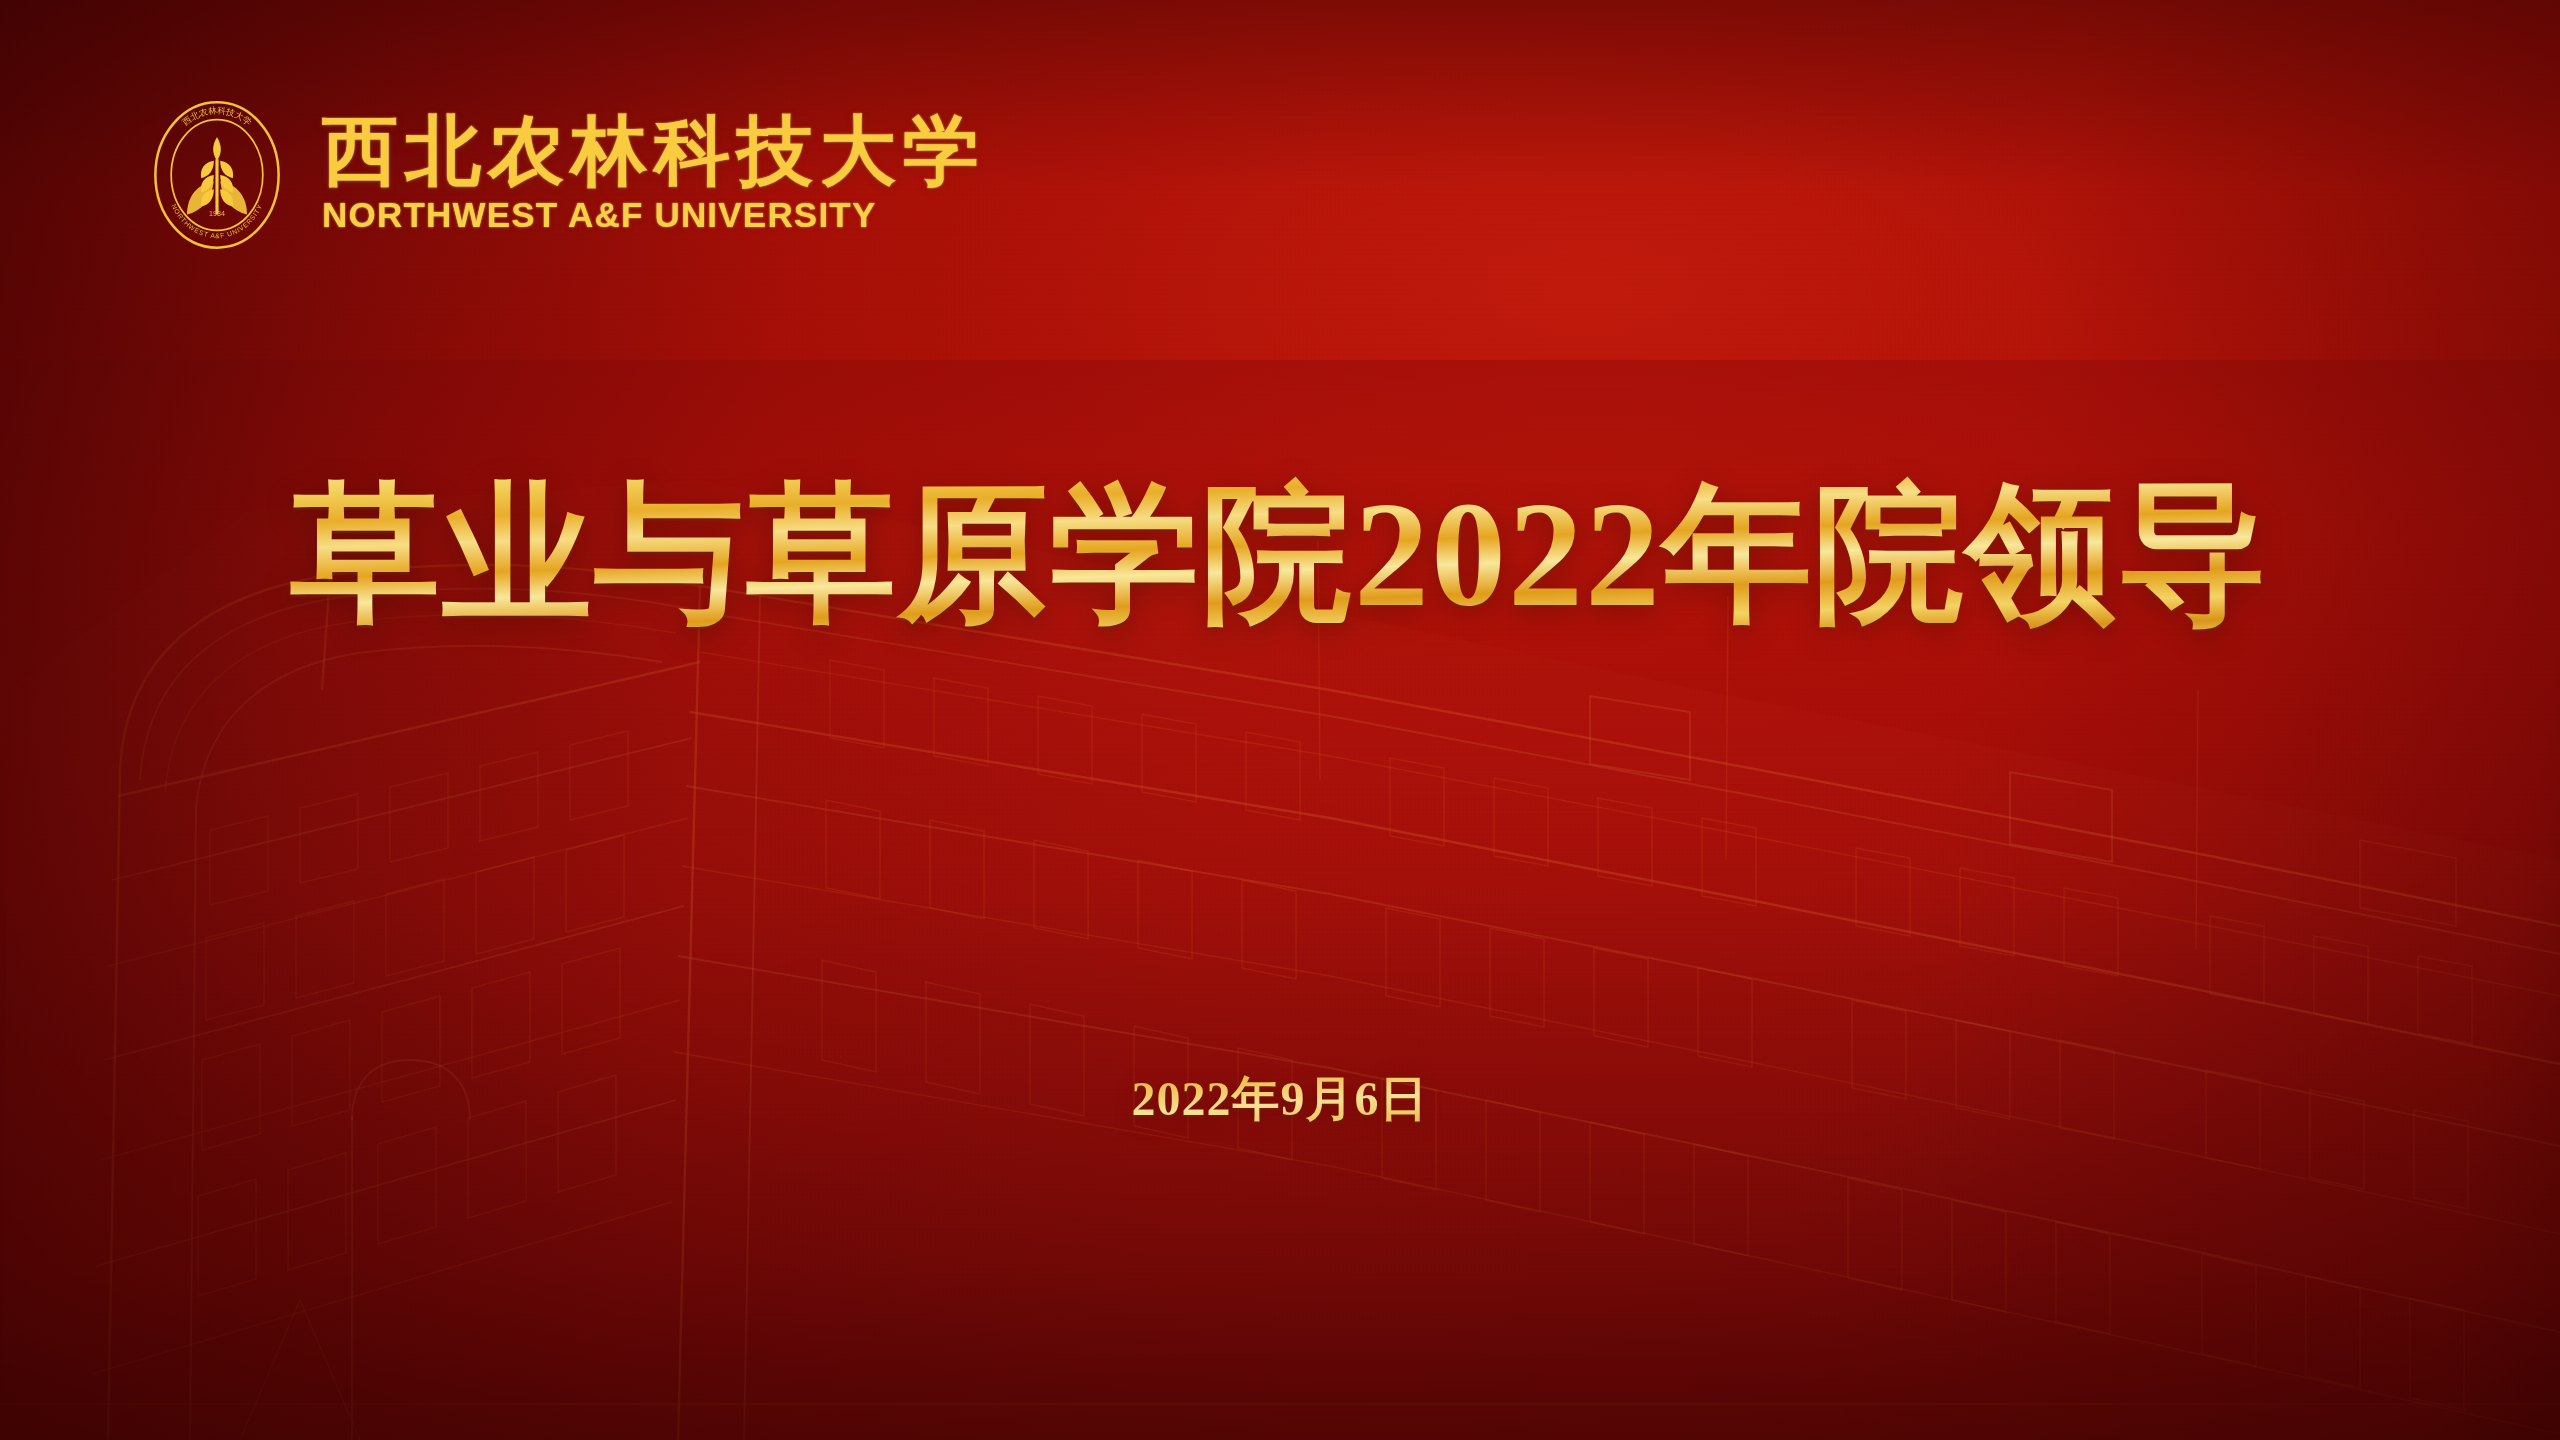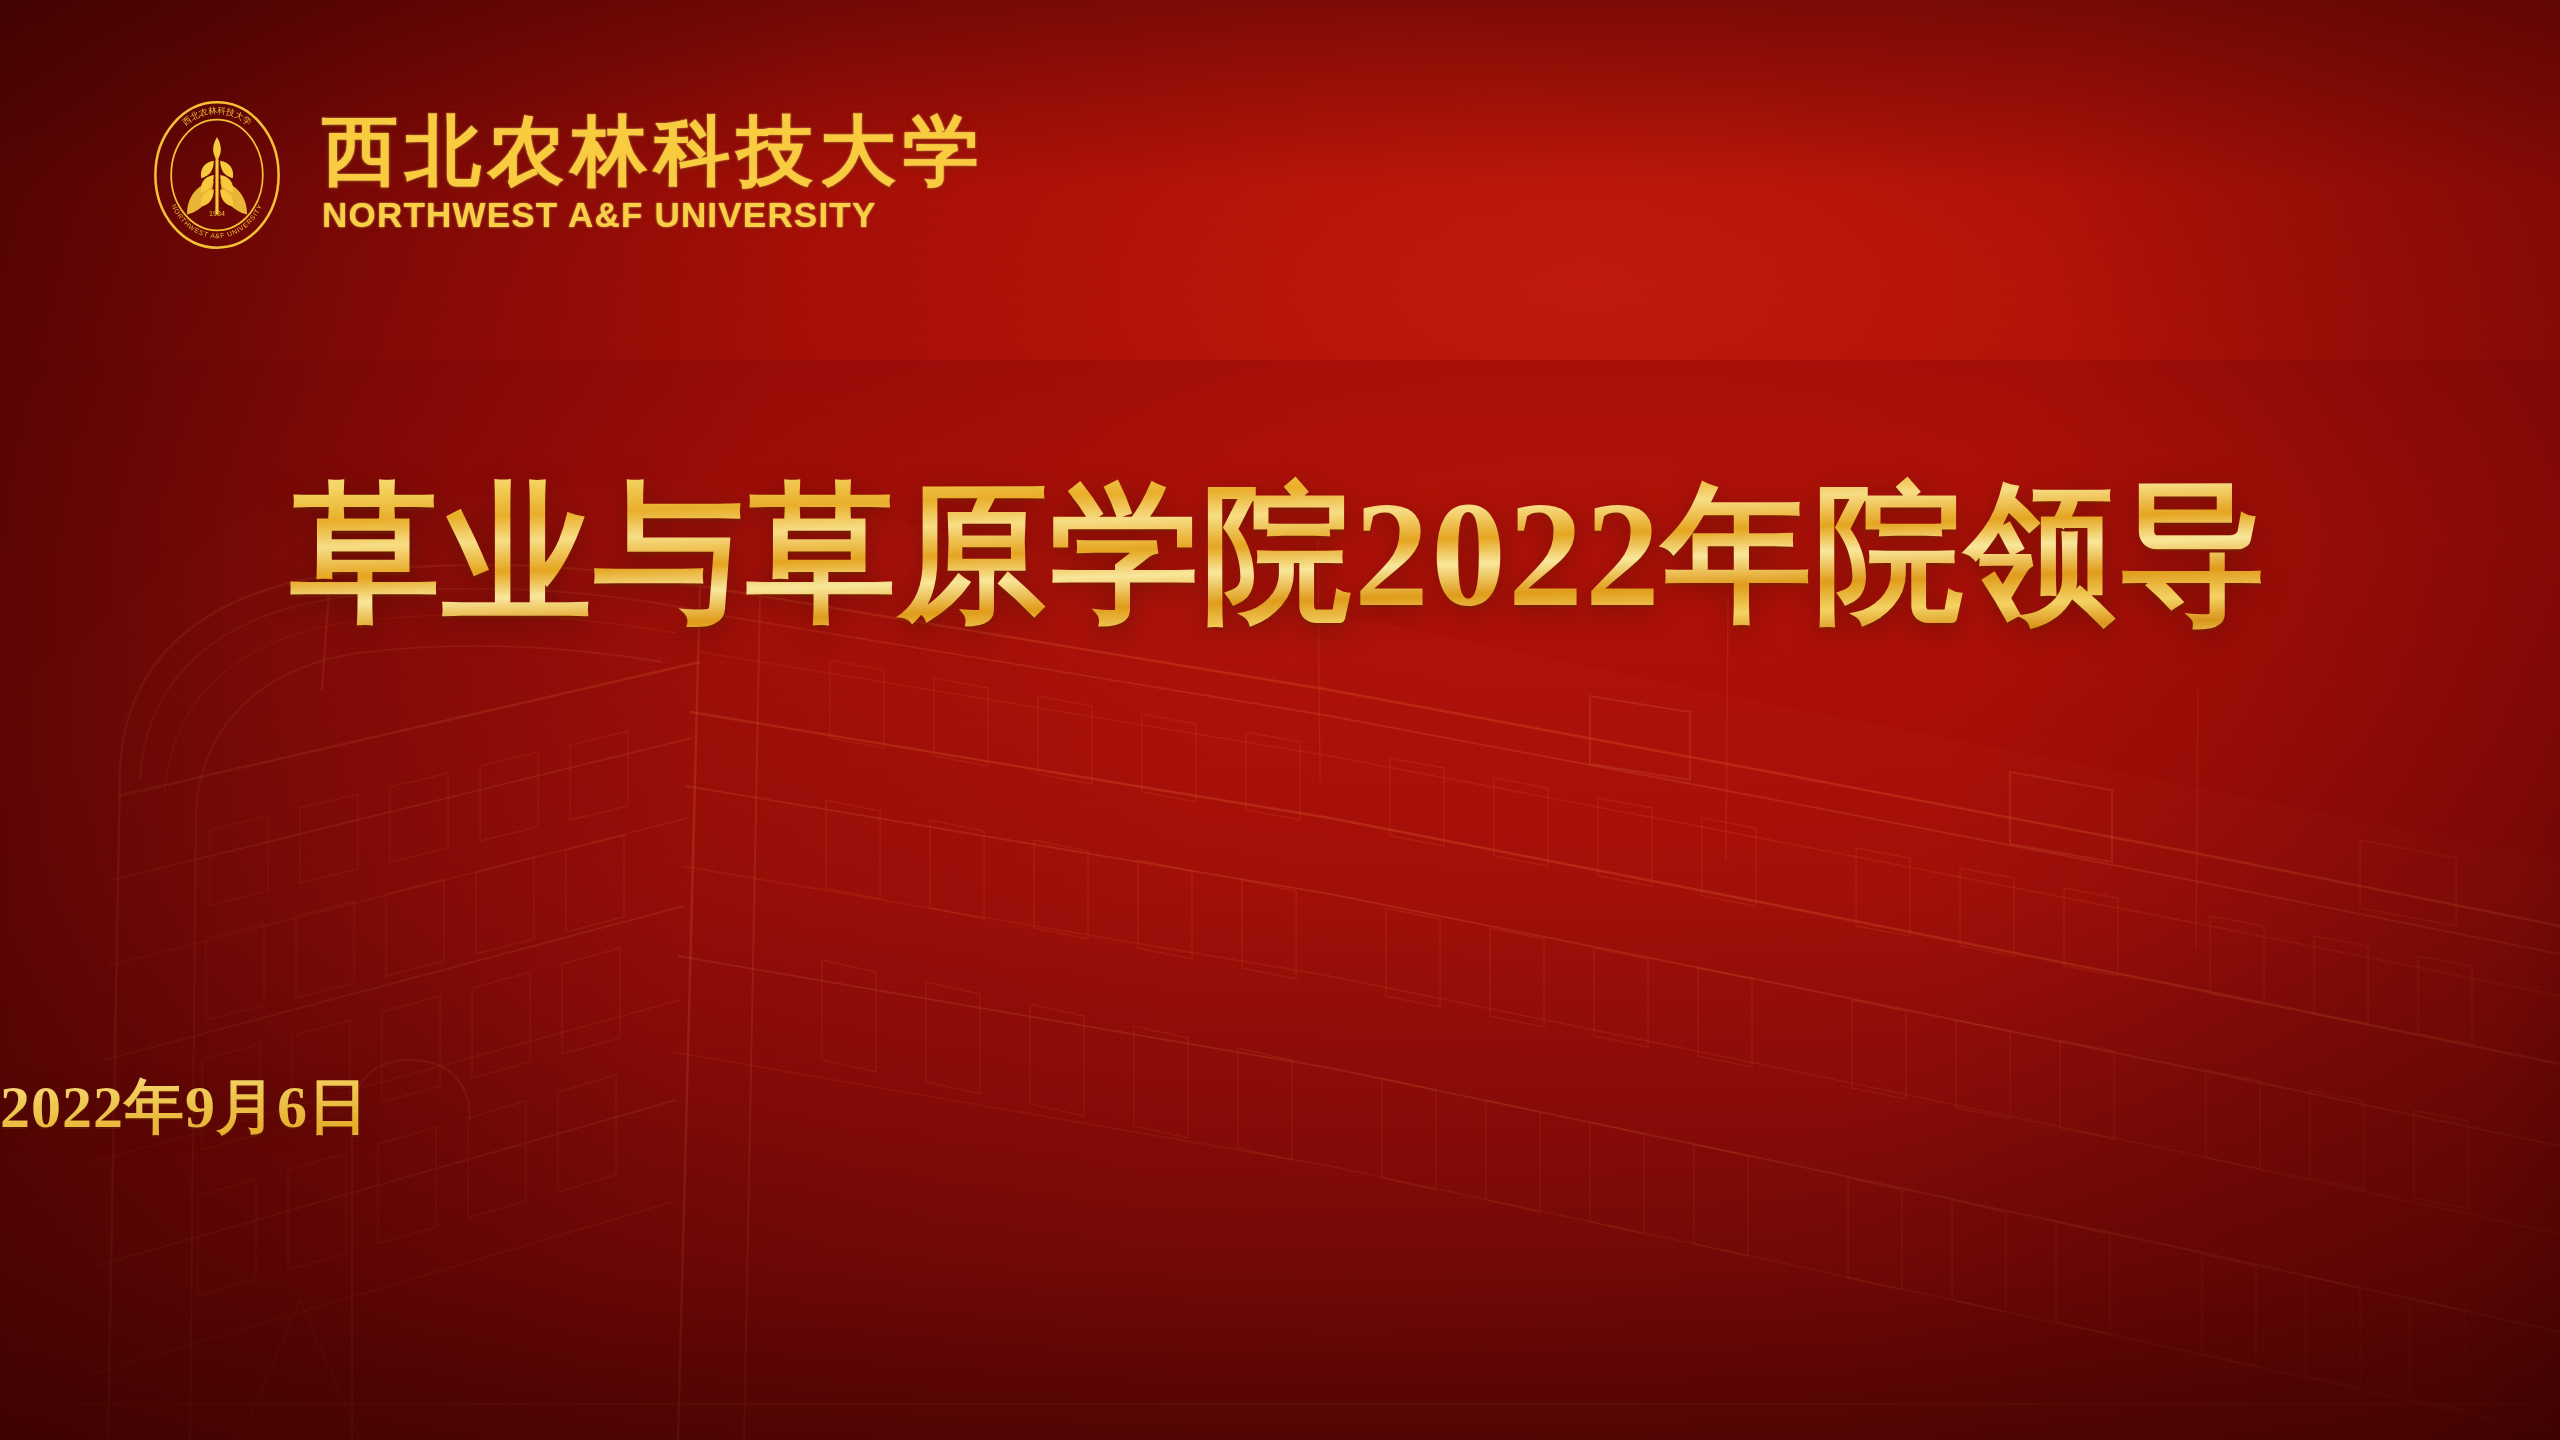--- a/index.html
+++ b/index.html
@@ -220,24 +220,25 @@
     position: relative;
     display: inline-block;
   }
 
   
   .date-line {
     position: absolute;
     left: 0;
     right: 0;
     top: 1068px;
+    text-align: center;
 
     font-family: "Liberation Serif", "DejaVu Serif", serif;
     font-weight: 700;
-    font-size: 60px;
+    font-size: 48px;
     line-height: 1.3;
     letter-spacing: 1px;
 
     background-image: linear-gradient(
         176deg,
         #f7e399 0%,
         #f0cb56 14%,
         #e5ab28 34%,
         #f8e093 52%,
         #e3a41f 72%,

